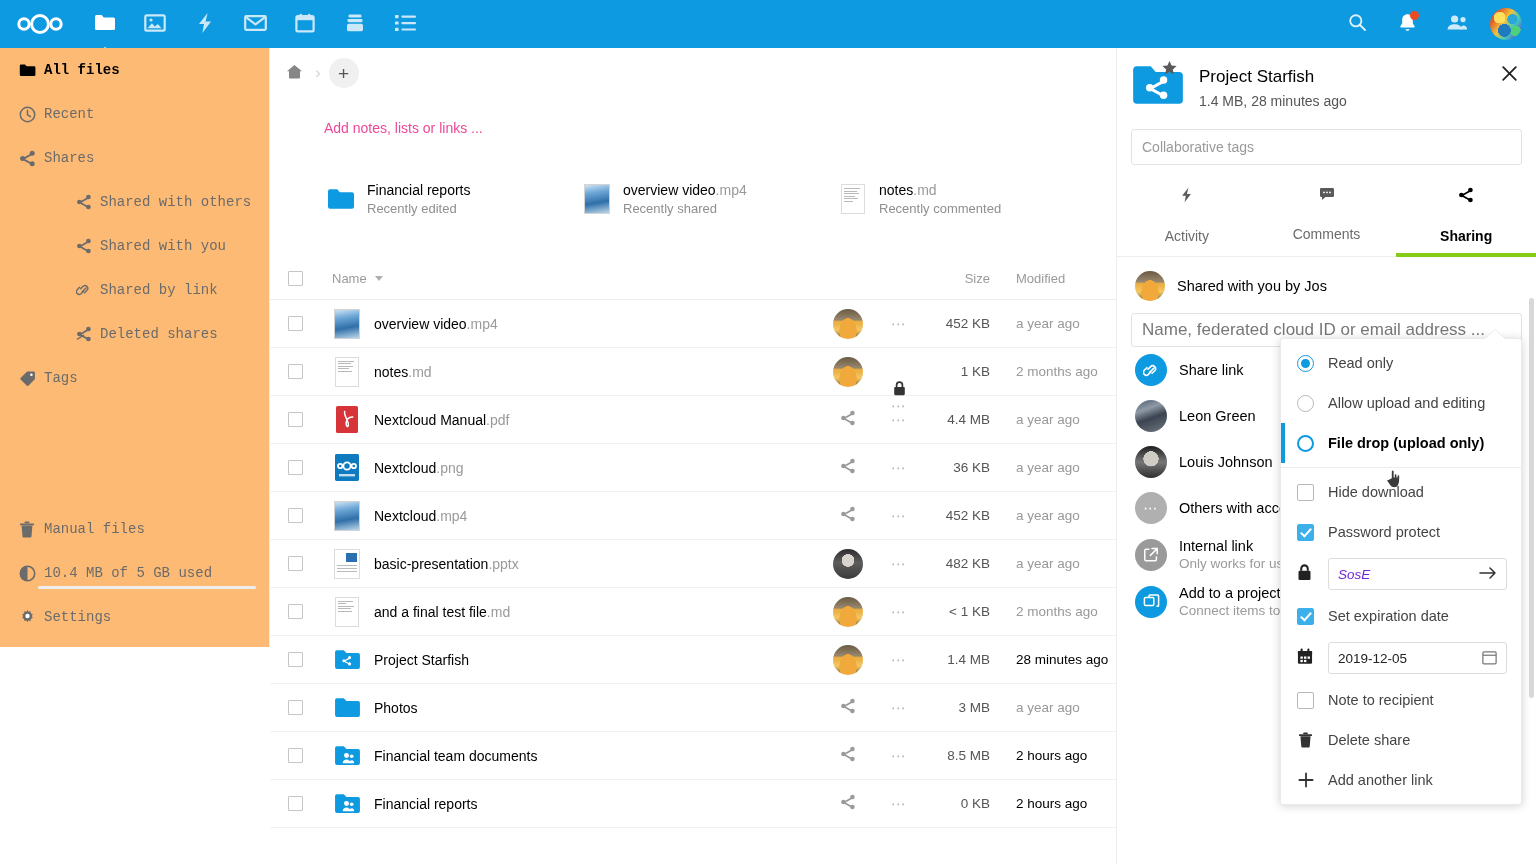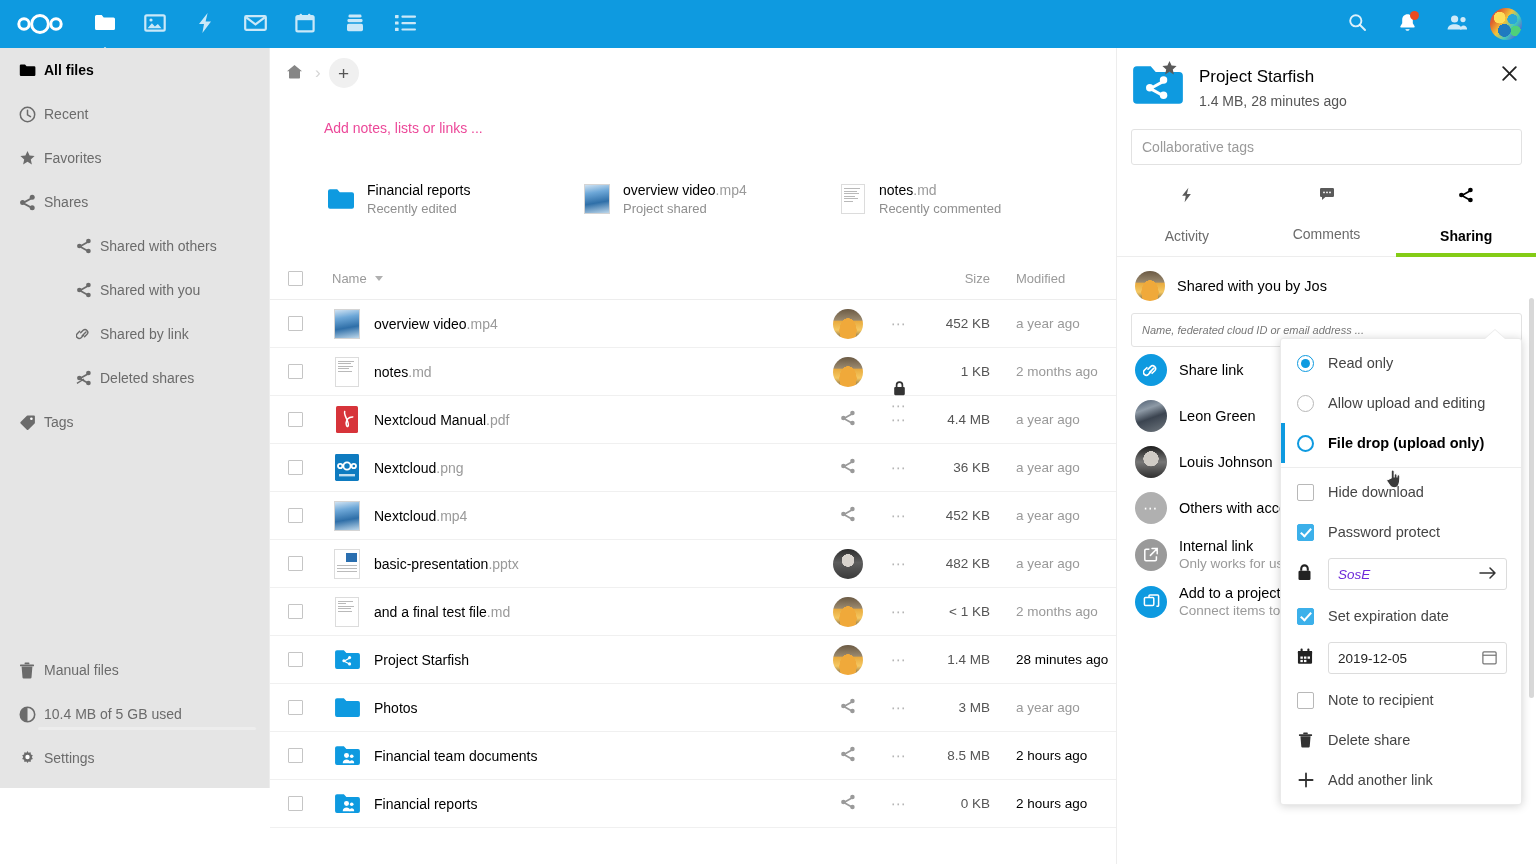--- a/index.html
+++ b/index.html
@@ -43,22 +43,22 @@
     background:
       radial-gradient(circle at 30% 30%, #ffde59 0 18%, transparent 19%),
       radial-gradient(circle at 70% 35%, #2aa7d8 0 16%, transparent 17%),
       radial-gradient(circle at 45% 70%, #1f7ac0 0 22%, transparent 23%),
       radial-gradient(circle at 80% 72%, #4fd17a 0 15%, transparent 16%),
       linear-gradient(125deg,#d93b6e 0%,#e0622c 22%,#f2c23a 44%,#3ec9c0 66%,#5a5fd0 88%,#b23ab0 100%);
   }
 
   
   .left-nav {
-    position: absolute; top: 48px; left: 0; width: 270px; height: 740px;
-    background: #e5e5e5; border-right: 1px solid #ededed;
+    position: absolute; top: 48px; left: 0; width: 270px; height: 599px;
+    background: #fdba74; border-right: 1px solid #ededed; font-family: Liberation Mono, monospace;
   }
   .ln-item {
     display: flex; align-items: center; height: 44px; padding-left: 10px;
     color: #6b6b6b; cursor: pointer; font-size: 14px;
   }
   .ln-item.active { color: #000; font-weight: 600; }
   .ln-icon { width: 34px; min-width: 34px; display: flex; align-items: center; justify-content: center; }
   .ln-item.sub { padding-left: 68px; }
   .ln-item.sub .ln-icon { width: 32px; min-width: 32px; }
   .ln-bottom { position: absolute; bottom: 0; left: 0; width: 100%; padding-bottom: 8px; }
@@ -174,21 +174,21 @@
     flex: 1; display: flex; flex-direction: column; align-items: center; gap: 22px;
     padding: 8px 0 9px 0; color: #6b6b6b; font-size: 14px; cursor: pointer;
     border-bottom: 2px solid transparent; margin-bottom: -1px;
   }
   .rs-tab.active { color: #000; font-weight: 700; border-bottom: 4px solid #84cc16; text-align: right; }
 
   .share-owner { display: flex; align-items: center; gap: 12px; padding: 14px 14px 0 18px; }
   .share-owner .txt { font-size: 14.5px; color: #000; }
   .share-search {
     margin: 12px 14px 0 14px; height: 34px; border: 1px solid #e2e2e2; border-radius: 3px;
-    display: flex; align-items: center; padding: 4px 10px; color: #777; font-size: 11px; font-style: italic;
+    display: flex; align-items: center; padding: 4px 10px; color: #777; font-size: 17px;
   }
   .share-row { display: flex; align-items: center; padding: 7px 14px 7px 18px; gap: 12px; min-height: 44px; }
   .share-av { width: 32px; height: 32px; border-radius: 50%; min-width: 32px; }
   .sr-main { flex: 1; }
   .sr-title { font-size: 14.5px; color: #000; }
   .sr-sub { font-size: 13.5px; color: #9a9a9a; margin-top: 2px; }
   .sr-actions { display: flex; align-items: center; gap: 6px; }
   .icon-btn { width: 32px; height: 32px; display: flex; align-items: center; justify-content: center; cursor: pointer; border-radius: 50%; }
   .icon-btn.pressed { background: #ededed; }
 
@@ -370,28 +370,20 @@
     <div class="ln-item">
       <span class="ln-icon">
         <svg width="17" height="17" viewBox="0 0 17 17">
             <circle cx="8.5" cy="8.5" r="7.2" fill="none" stroke="#6b6b6b" stroke-width="1.5"></circle>
             <path d="M8.5 4.2v4.6l3 1.8" fill="none" stroke="#6b6b6b" stroke-width="1.5" stroke-linecap="round"></path>
           </svg>
       </span>
       <span>Recent</span>
     </div>
 
-    <div class="ln-item">
-      <span class="ln-icon">
-        <svg width="17" height="17" viewBox="0 0 17 17">
-            <path d="M8.5 1l2.1 4.6 5 .5-3.8 3.4 1.1 4.9-4.4-2.6-4.4 2.6 1.1-4.9L1.4 6.1l5-.5z" fill="#6b6b6b"></path>
-          </svg>
-      </span>
-      <span>Favorites</span>
-    </div>
 
     <div class="ln-item">
       <span class="ln-icon">
         <svg width="17" height="17" viewBox="0 0 17 17">
             <g fill="#6b6b6b">
               <circle cx="13.2" cy="3.2" r="2.5"></circle>
               <circle cx="3.6" cy="8.5" r="2.5"></circle>
               <circle cx="13.2" cy="13.8" r="2.5"></circle>
               <path d="M4.6 7.6l8-4.4.9 1.6-8 4.4zM5.5 8.8l8 4.4-.9 1.6-8-4.4z"></path>
             </g>
@@ -520,21 +512,21 @@
           <span class="rt-name">Financial reports</span>
           <span class="rt-sub" style="display:block">Recently edited</span>
         </span>
       </div>
       <div class="recent-item">
         <span class="ico">
             <span class="vid-thumb"></span>
           </span>
         <span class="recent-text">
           <span class="rt-name"><span>overview video</span><span class="ext">.mp4</span></span>
-          <span class="rt-sub" style="display:block">Project shared</span>
+          <span class="rt-sub" style="display:block">Recently shared</span>
         </span>
       </div>
       <div class="recent-item">
         <span class="ico">
           <span class="doc-thumb">
               <i style="width:90%"></i>
               <i style="width:70%"></i>
               <i style="width:85%"></i>
               <i style="width:60%"></i>
               <i style="width:80%"></i>

